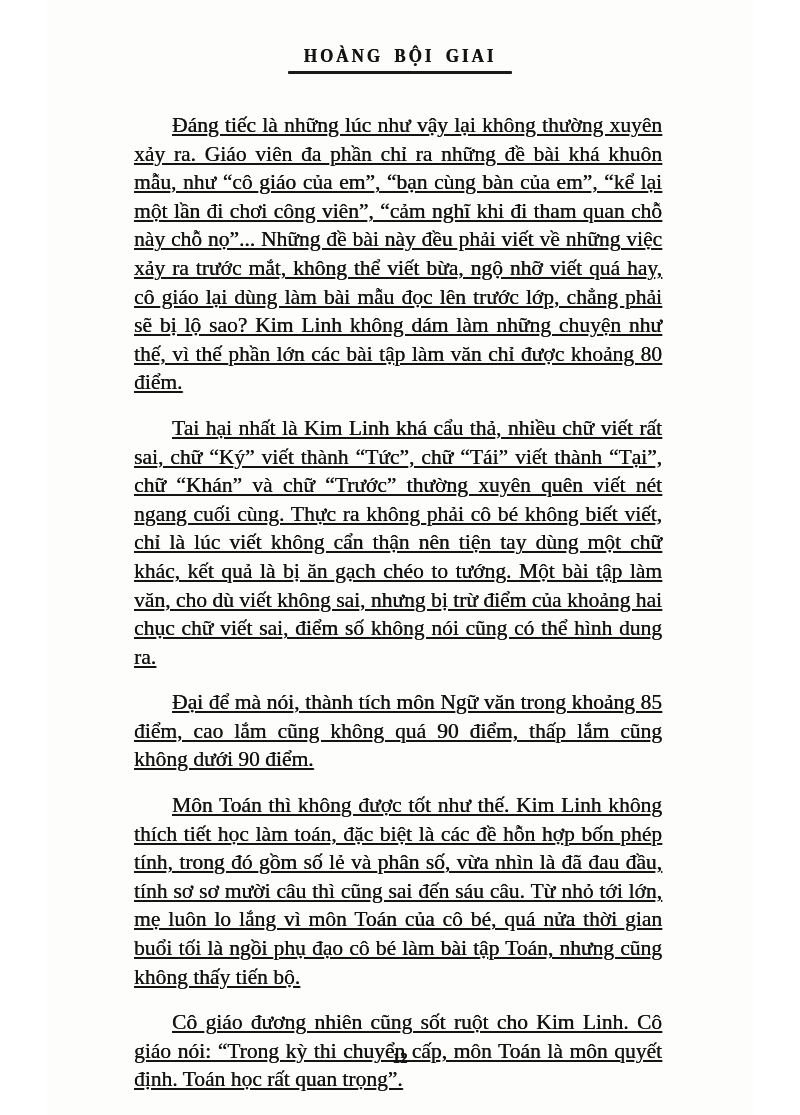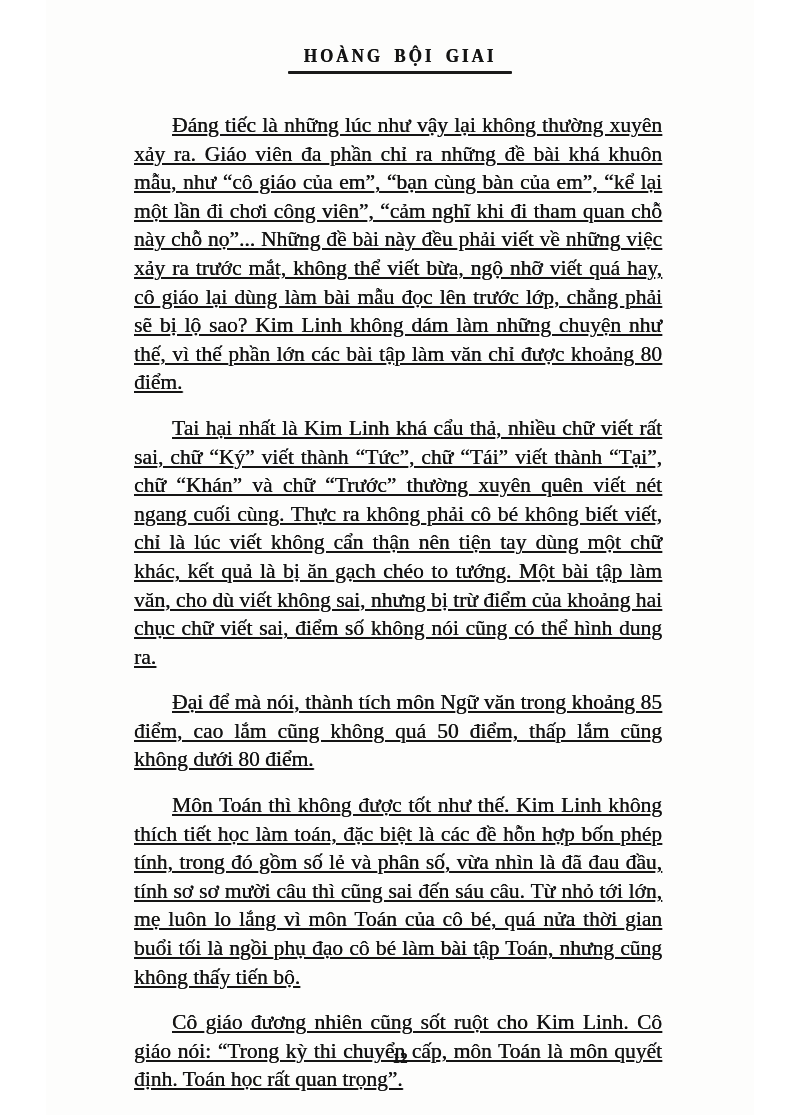--- a/index.html
+++ b/index.html
@@ -67,20 +67,20 @@
 <div class="page">
 
   <div class="running-header">
     <span class="title">HOÀNG BỘI GIAI</span>
     <div class="header-rule"></div>
   </div>
 
   <div class="content">
     <p>Đáng tiếc là những lúc như vậy lại không thường xuyên xảy ra. Giáo viên đa phần chỉ ra những đề bài khá khuôn mẫu, như “cô giáo của em”, “bạn cùng bàn của em”, “kể lại một lần đi chơi công viên”, “cảm nghĩ khi đi tham quan chỗ này chỗ nọ”... Những đề bài này đều phải viết về những việc xảy ra trước mắt, không thể viết bừa, ngộ nhỡ viết quá hay, cô giáo lại dùng làm bài mẫu đọc lên trước lớp, chẳng phải sẽ bị lộ sao? Kim Linh không dám làm những chuyện như thế, vì thế phần lớn các bài tập làm văn chỉ được khoảng 80 điểm.</p>
     <p>Tai hại nhất là Kim Linh khá cẩu thả, nhiều chữ viết rất sai, chữ “Ký” viết thành “Tức”, chữ “Tái” viết thành “Tại”, chữ “Khán” và chữ “Trước” thường xuyên quên viết nét ngang cuối cùng. Thực ra không phải cô bé không biết viết, chỉ là lúc viết không cẩn thận nên tiện tay dùng một chữ khác, kết quả là bị ăn gạch chéo to tướng. Một bài tập làm văn, cho dù viết không sai, nhưng bị trừ điểm của khoảng hai chục chữ viết sai, điểm số không nói cũng có thể hình dung ra.</p>
-    <p>Đại để mà nói, thành tích môn Ngữ văn trong khoảng 85 điểm, cao lắm cũng không quá 50 điểm, thấp lắm cũng không dưới 80 điểm.</p>
+    <p>Đại để mà nói, thành tích môn Ngữ văn trong khoảng 85 điểm, cao lắm cũng không quá 90 điểm, thấp lắm cũng không dưới 90 điểm.</p>
     <p>Môn Toán thì không được tốt như thế. Kim Linh không thích tiết học làm toán, đặc biệt là các đề hỗn hợp bốn phép tính, trong đó gồm số lẻ và phân số, vừa nhìn là đã đau đầu, tính sơ sơ mười câu thì cũng sai đến sáu câu. Từ nhỏ tới lớn, mẹ luôn lo lắng vì môn Toán của cô bé, quá nửa thời gian buổi tối là ngồi phụ đạo cô bé làm bài tập Toán, nhưng cũng không thấy tiến bộ.</p>
     <p>Cô giáo đương nhiên cũng sốt ruột cho Kim Linh. Cô giáo nói: “Trong kỳ thi chuyển cấp, môn Toán là môn quyết định. Toán học rất quan trọng”.</p>
   </div>
 
   <div class="page-number">12</div>
 
 </div>
 
 </body></html>

